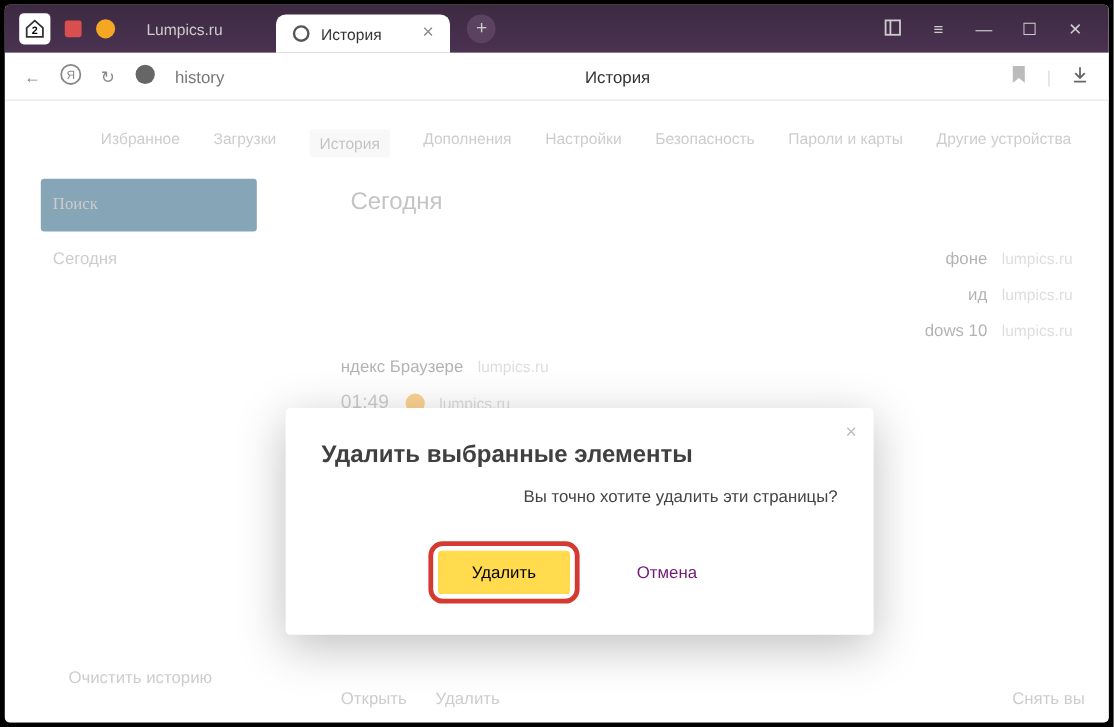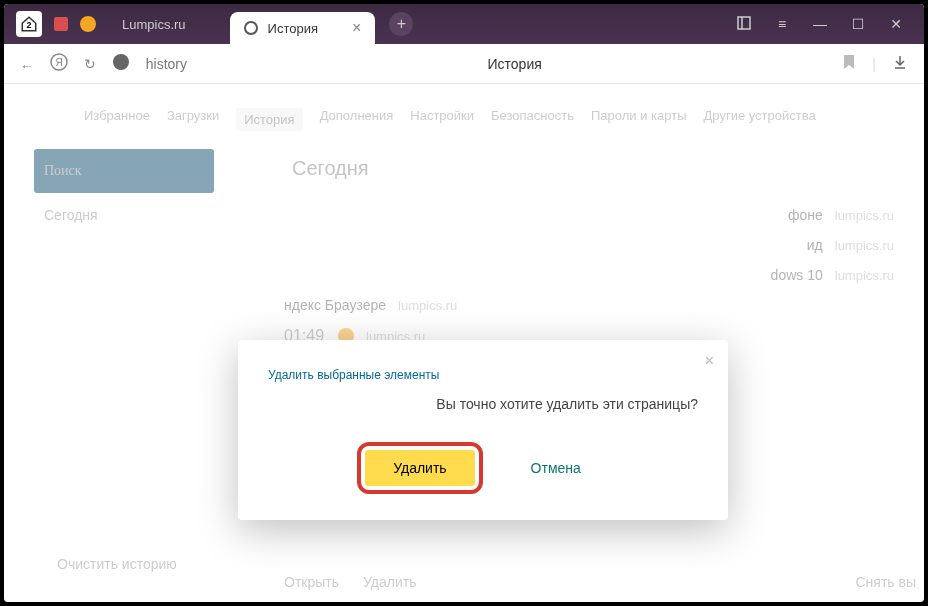--- a/index.html
+++ b/index.html
@@ -20,50 +20,50 @@
   .win-ctrl { color: #ccc; font-size: 14px; width: 20px; text-align: center; }
 
   .addressbar { height: 40px; background: #fff; border-bottom: 1px solid #e5e5e5; display: flex; align-items: center; padding: 0 16px; gap: 16px; font-size: 14px; color: #555; }
   .ab-icon { color: #888; }
   .ab-center { flex: 1; text-align: center; color: #333; }
   .ab-right { display: flex; gap: 16px; align-items: center; color: #aaa; }
 
   .content-area { position: relative; height: calc(100% - 80px); }
   .dim-overlay { position: absolute; inset: 0; background: rgba(255,255,255,0.5); pointer-events: none; }
 
-  .tabs-nav { display: flex; gap: 17px; padding: 24px 0 18px 80px; font-size: 13px; color: #999; }
+  .tabs-nav { display: flex; gap: 28px; padding: 24px 0 18px 80px; font-size: 13px; color: #999; }
   .tabs-nav .active { background: #f0f0f0; padding: 4px 8px; border-radius: 3px; color: #888; }
 
   .main-layout { display: flex; }
   .sidebar { width: 230px; padding: 0 20px 0 30px; font-size: 14px; color: #999; }
   .sidebar-item { padding: 14px 10px; }
   .sidebar-search { background: #0c4a6e; border-radius: 3px; font-family: Liberation Serif, serif; }
   .sidebar-clear { position: absolute; bottom: 30px; left: 53px; color: #999; font-size: 14px; }
 
   .history-panel { flex: 1; padding-right: 20px; }
   .day-header { font-size: 20px; color: #888; margin: 8px 0 20px 58px; }
   .history-row { display: flex; align-items: center; gap: 12px; padding: 7px 0 7px 50px; font-size: 14px; }
   .row-time { color: #999; width: 42px; font-size: 16px; }
   .row-fav { width: 16px; height: 16px; background: #f5a623; border-radius: 50%; }
   .row-fav.checked { width: 16px; height: 16px; background: #ffd633; border-radius: 3px; position: relative; }
   .row-fav.checked::after { content: "✓"; position: absolute; color: #fff; font-size: 11px; left: 2px; top: -1px; }
   .row-title { color: #666; white-space: nowrap; overflow: hidden; }
   .row-domain { color: #bbb; font-size: 13px; }
 
-  .history-footer { position: absolute; bottom: 12px; left: 280px; right: 8px; display: flex; align-items: flex-start; gap: 24px; font-size: 14px; color: #999; padding-top: 10px; }
+  .history-footer { position: absolute; bottom: 12px; left: 280px; right: 20px; display: flex; align-items: flex-start; gap: 24px; font-size: 14px; color: #999; padding-top: 10px; }
   .footer-right { margin-left: auto; }
 
   .modal { position: absolute; left: 234px; top: 256px; width: 490px; background: #fff; border-radius: 4px; box-shadow: 0 10px 40px rgba(0,0,0,0.25); padding: 28px 30px 26px 30px; z-index: 10; }
   .modal-close { position: absolute; top: 12px; right: 14px; color: #bbb; font-size: 16px; }
-  .modal-title { font-size: 12px; font-weight: normal; color: #0369a1; margin-bottom: 14px; }
+  .modal-title { font-size: 20px; font-weight: bold; color: #404040; margin-bottom: 14px; }
   .modal-text { font-size: 14px; color: #444; margin-bottom: 30px; text-align: right; }
   .modal-buttons { display: flex; justify-content: center; gap: 0; }
   .btn-highlight-wrap { border: 4px solid #d43a2f; border-radius: 12px; padding: 4px; }
   .btn-primary { background: #ffdb4d; border: none; padding: 10px 28px; font-size: 14px; border-radius: 3px; cursor: pointer; }
-  .btn-secondary { background: transparent; border: none; padding: 14px 28px; font-size: 14px; color: #0f766e; cursor: pointer; margin-left: 20px; }
+  .btn-secondary { background: transparent; border: none; padding: 14px 28px; font-size: 14px; color: #701a75; cursor: pointer; margin-left: 20px; }
 </style>
 </head>
 <body>
 
 <div class="browser-window">
 
   <div class="titlebar">
     <div class="titlebar-left">
       <div class="home-icon">
         <svg width="18" height="18" viewBox="0 0 24 24">

